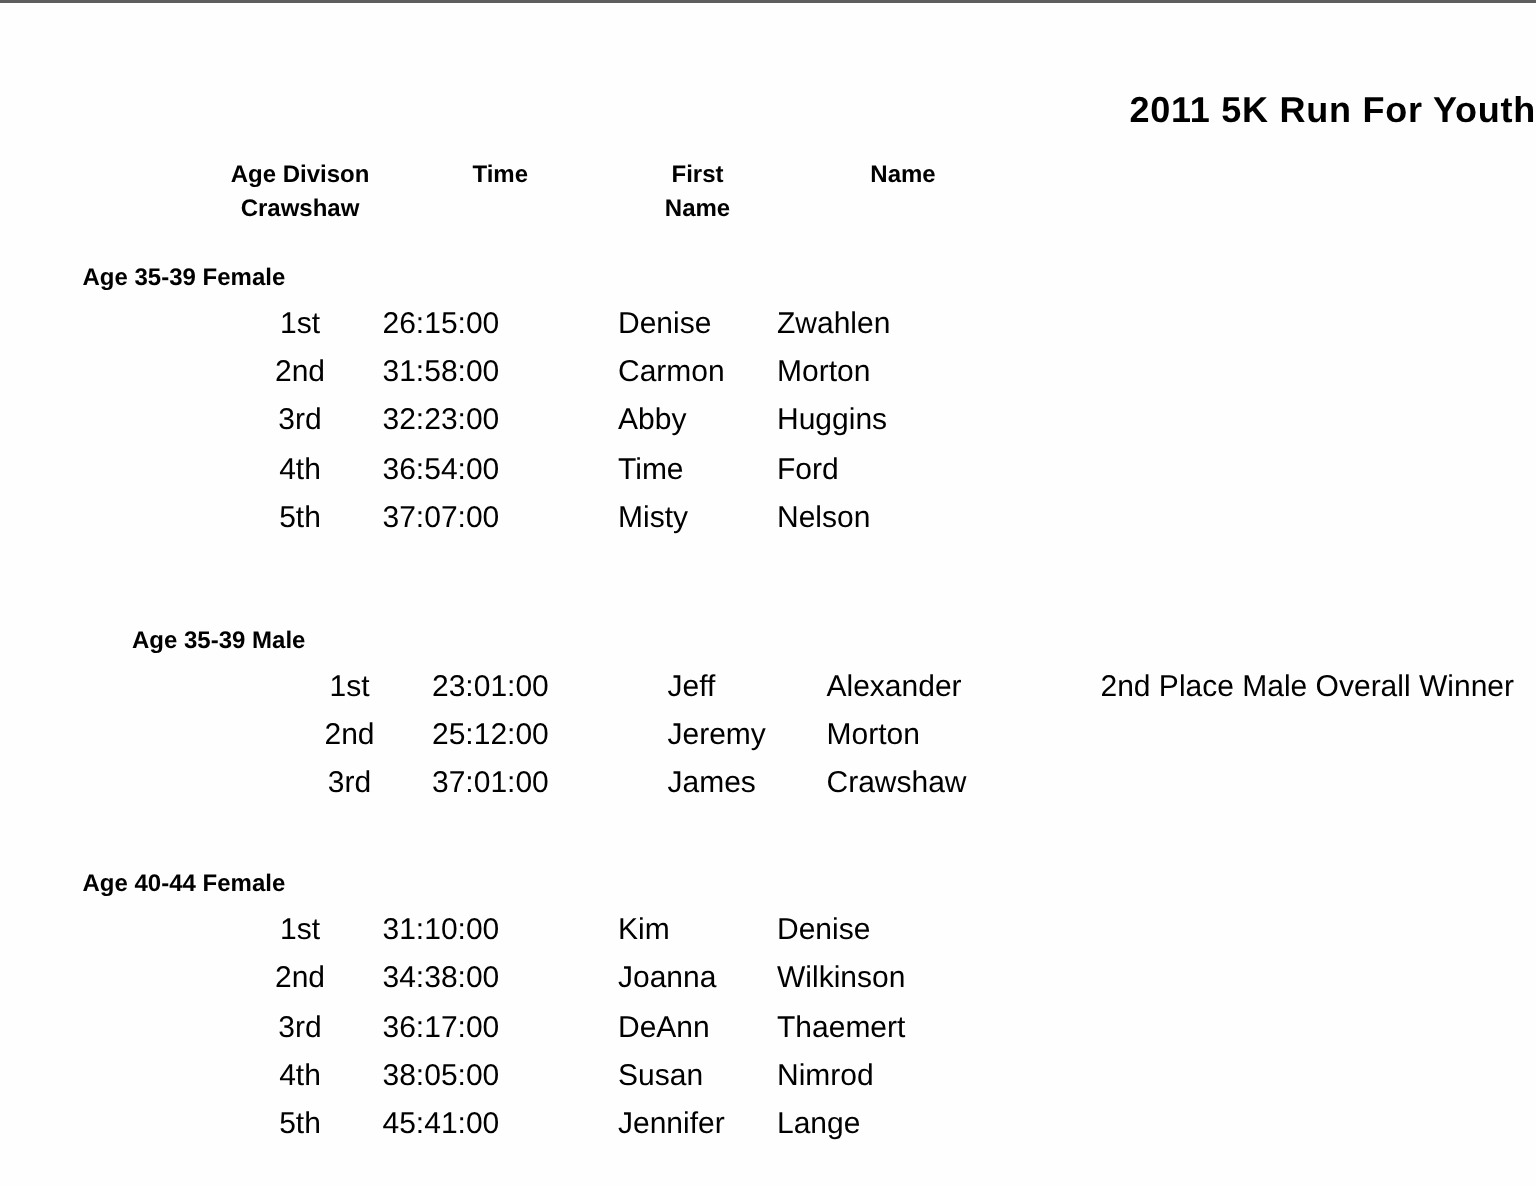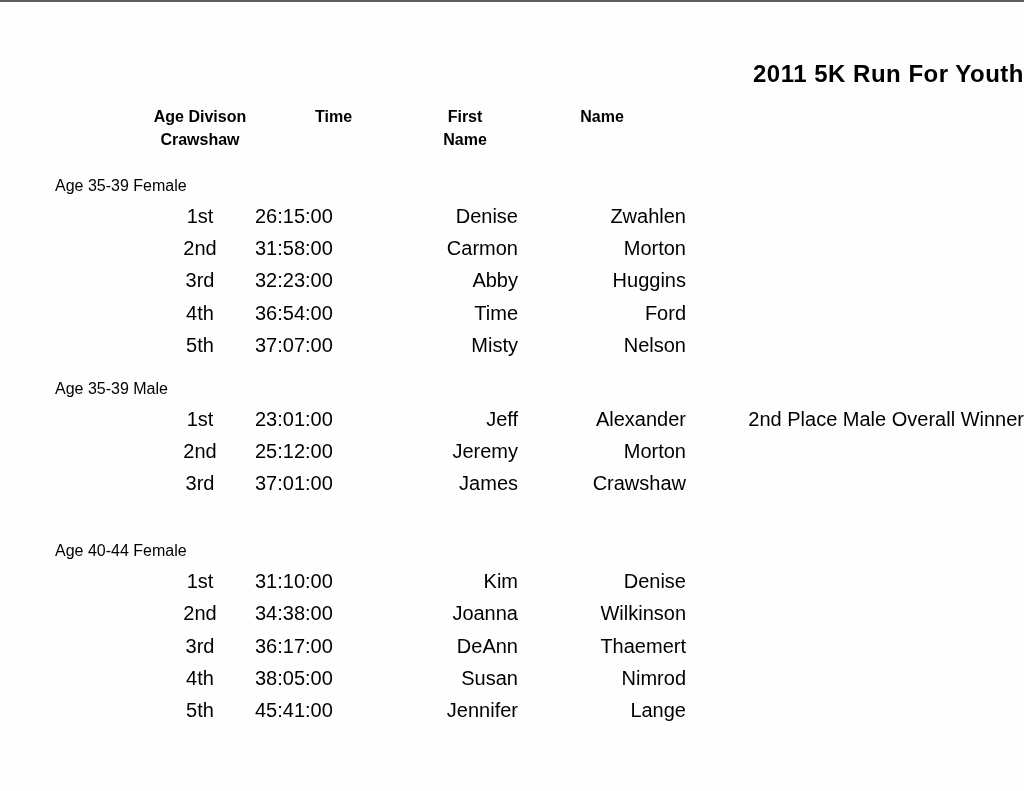--- a/index.html
+++ b/index.html
@@ -49,45 +49,45 @@
     line-height: 23px;
   }
   .header-cell span { display: block; }
   .col-placing  { grid-column: 2; }
   .col-time     { grid-column: 3; }
   .col-first    { grid-column: 4; }
   .col-last     { grid-column: 5; }
   .col-note     { grid-column: 6; }
   .section { margin: 0; }
   .section-sp1 { margin-top: 25px; }
-  .section-sp2 { margin-top: 17px; }
+  .section-sp2 { margin-top: 56px; padding-left: 33px; }
   .section-sp3 { margin-top: 41px; }
   .section-title {
     margin-left: 55px;
     font-size: 16px;
     line-height: 19px;
-    font-weight: normal;
+    font-weight: bold;
   }
   .rows { margin-top: 5px; }
   .result-row {
     height: 32.4px;
     font-size: 20px;
   }
   .cell-placing {
     text-align: center;
   }
   .cell-time {
     text-align: left;
     padding-right: 2px;
   }
   .cell-first, .cell-last {
-    text-align: right;
+    text-align: left;
   }
   .cell-note {
-    text-align: right;
+    text-align: center;
     white-space: nowrap;
   }
 </style>
 </head>
 <body>
 
 <div class="page">
 
   <div class="title-line1">2011 5K Run For Youth</div>
 

